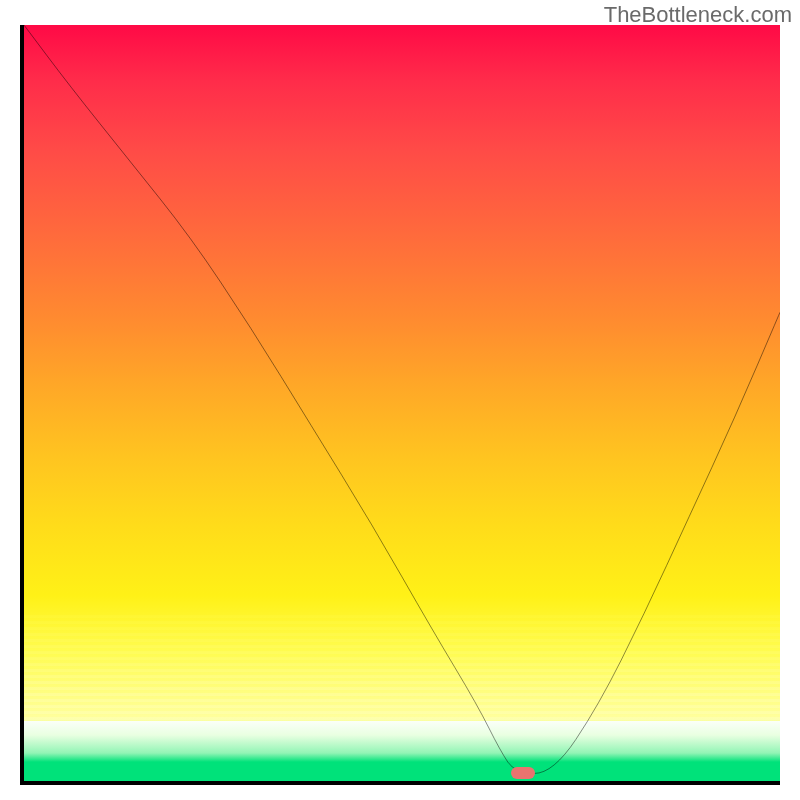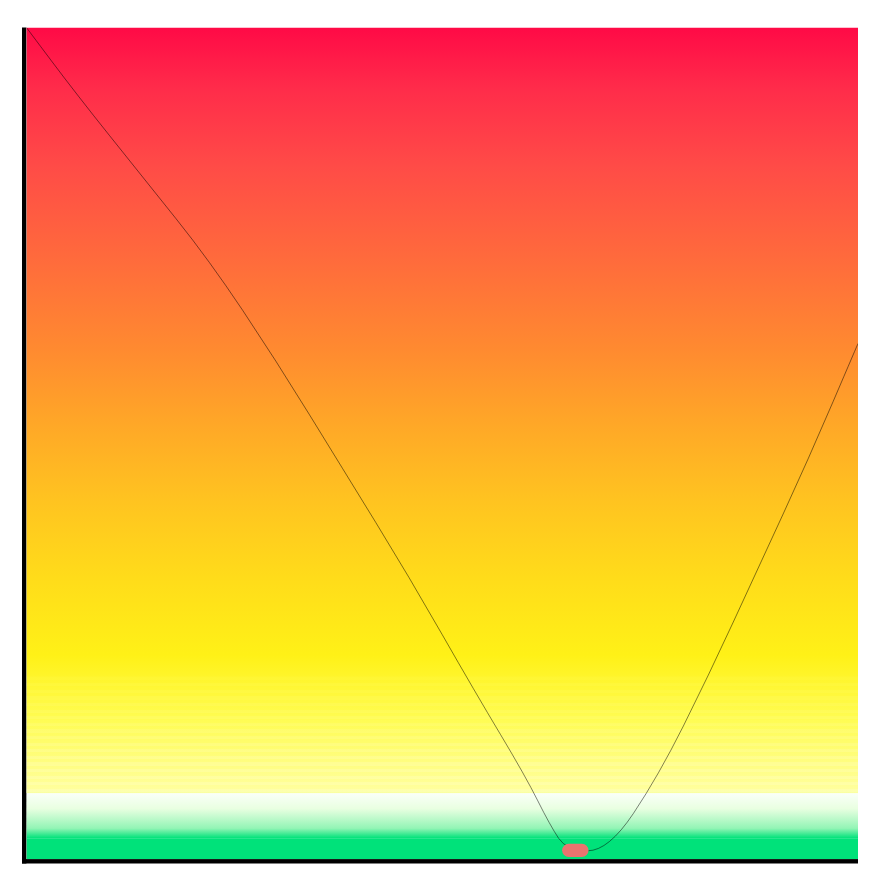--- a/index.html
+++ b/index.html
@@ -106,20 +106,21 @@
     height: 12px;
     border-radius: 6px;
     background: #e9746f;
     transform: translate(-50%, -50%);
   }
 </style>
 </head>
 <body>
 
 <div class="outer">
+  <div class="watermark">TheBottleneck.com</div>
 
   <div class="frame">
     <div class="gradient">
       <div class="top-grad"></div>
       <div class="banding"></div>
       <div class="green-fade"></div>
       <div class="green-band"></div>
     </div>
 
     <svg class="curve" viewBox="0 0 100 100" preserveAspectRatio="none">

